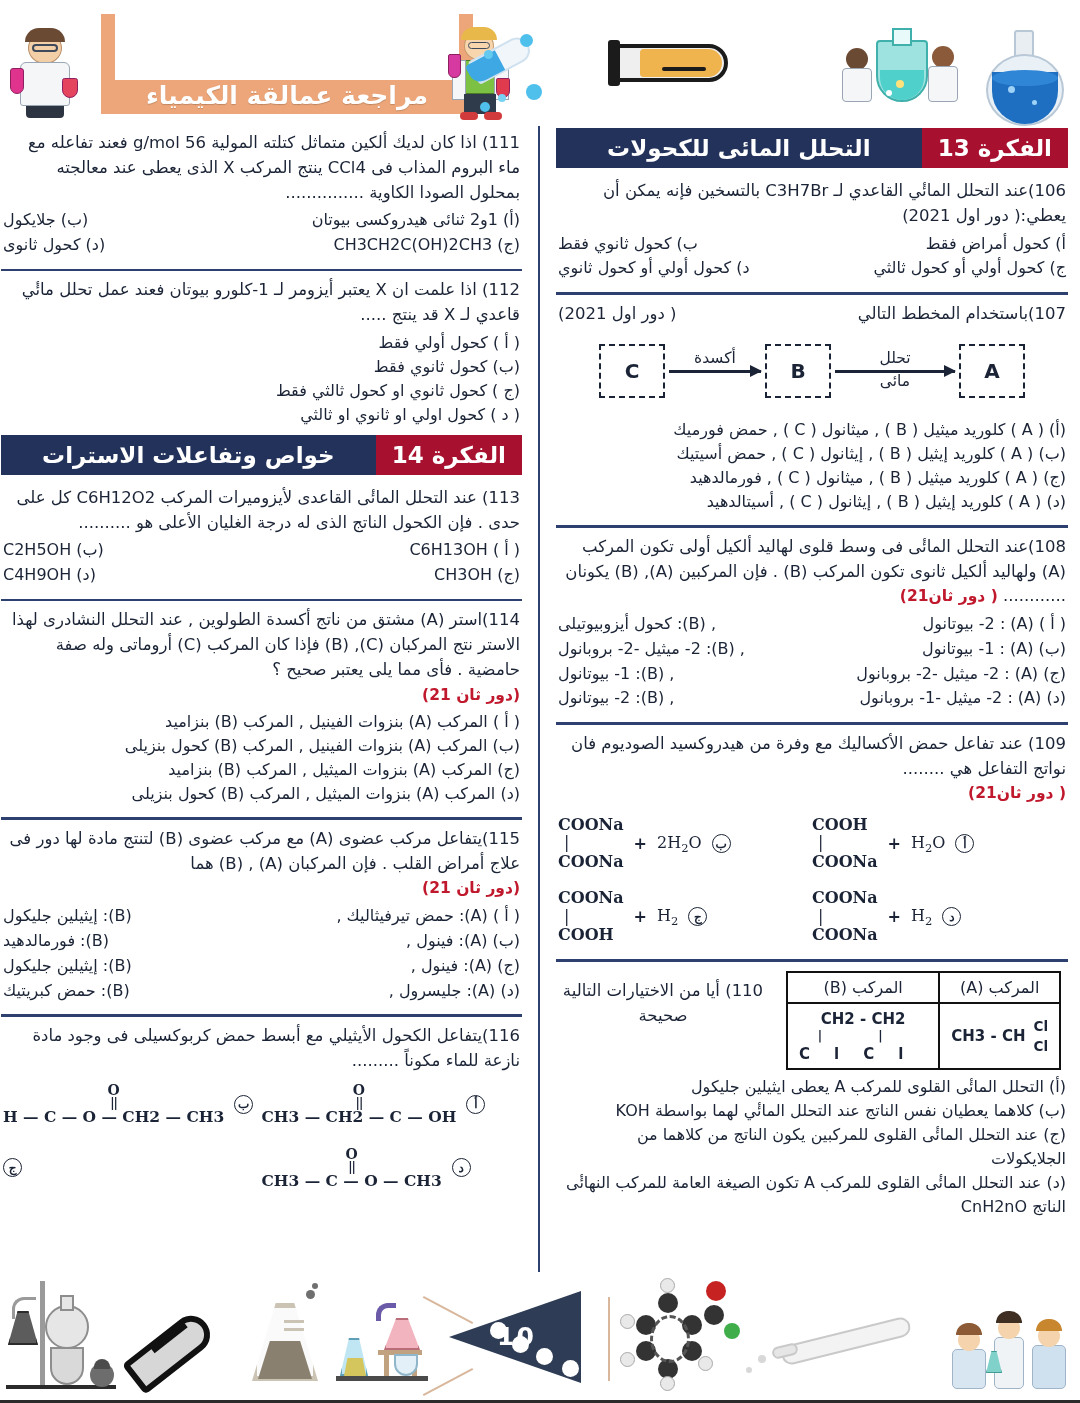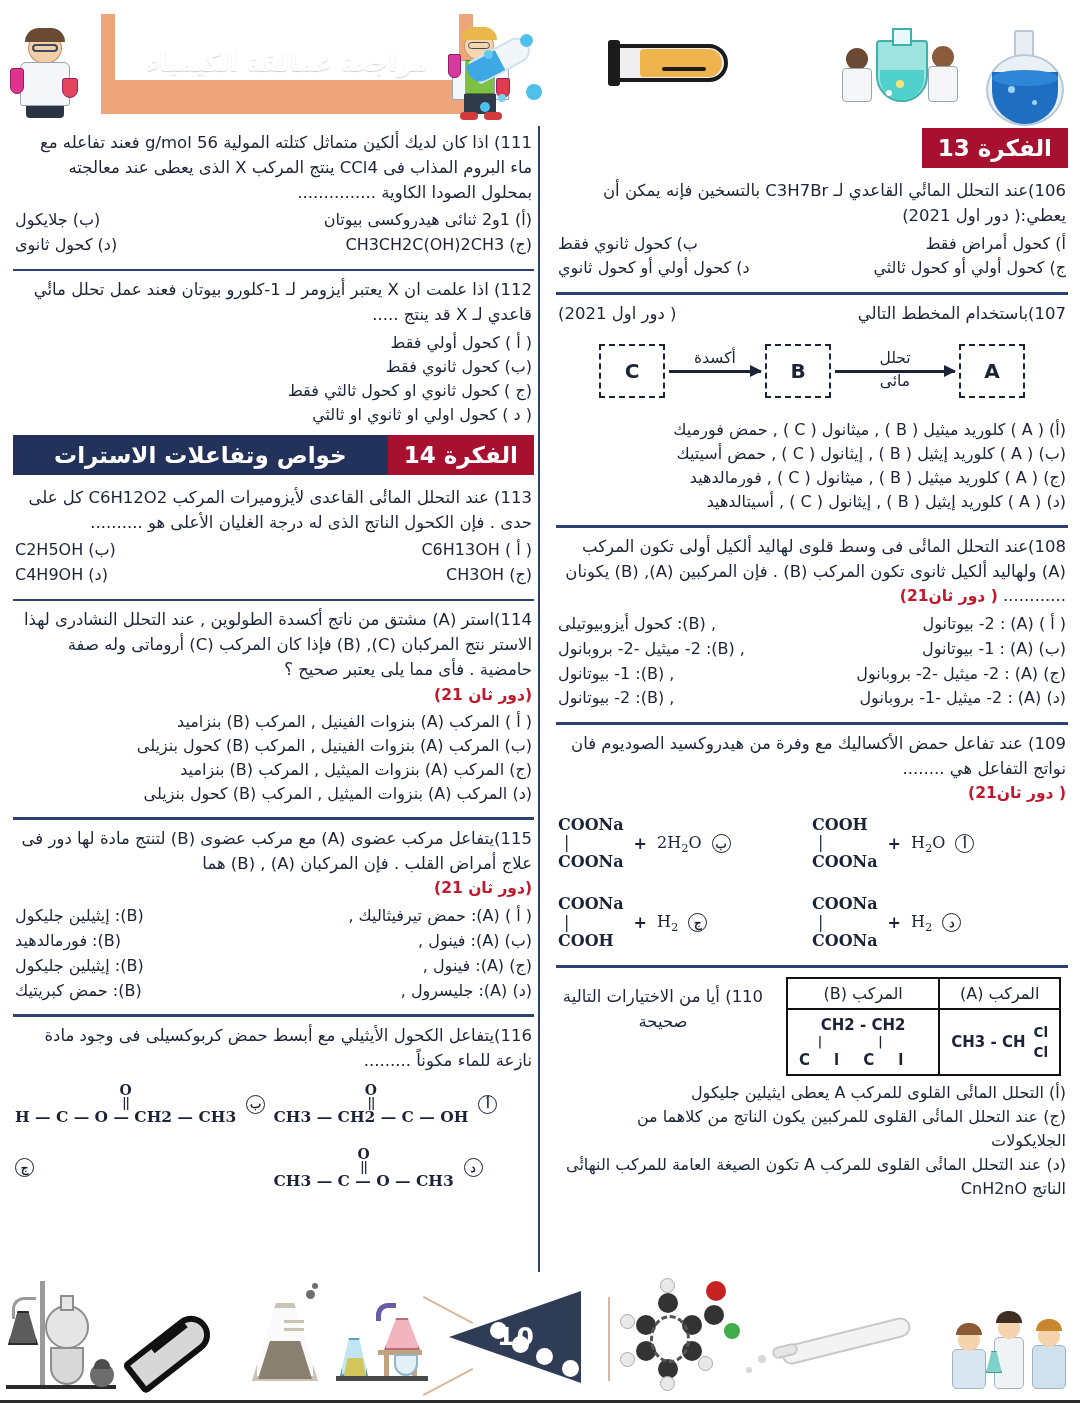--- a/index.html
+++ b/index.html
@@ -12,21 +12,21 @@
     color:#1b2436;
   }
 
   
   .top-band { position:absolute; top:0; left:0; width:1080px; height:120px; }
 
   .title-banner {
     position:absolute; top:14px; right:607px;
     width:372px; height:100px;
     background:#eda679;
-    display:flex; align-items:center; justify-content:center;
+    display:flex; align-items:flex-end; justify-content:center;
     padding-bottom:4px;
   }
   .title-banner-inner {
     position:absolute; top:0; right:14px; left:14px; height:66px;
     background:#ffffff;
   }
   .title-text {
     position:relative; z-index:2;
     color:#ffffff; font-size:25px; font-weight:bold;
     letter-spacing:1px; text-shadow:0 1px 1px rgba(0,0,0,.18);
@@ -42,21 +42,21 @@
 
   
   #tube-blue { top:30px; right:530px; width:86px; height:82px; }
   #tube-yellow { top:38px; right:350px; width:120px; height:50px; }
   #flask-group { top:24px; right:120px; width:120px; height:92px; }
   #flask-blue { top:30px; right:10px; width:90px; height:96px; }
 
   
   .col { position:absolute; top:120px; width:532px; }
   .col-right { right:0;  padding:6px 12px 0 8px; }
-  .col-left  { left:12px;   padding:6px 10px 0 1px; }
+  .col-left  { left:0;   padding:6px 10px 0 1px; }
   .col-divider {
     position:absolute; top:126px; right:540px;
     width:2px; height:1146px; background:#2d4070;
   }
 
   
   .idea-bar {
     display:flex; width:100%; height:40px; margin:2px 0 6px;
     overflow:hidden;
   }
@@ -109,21 +109,21 @@
   .arrow-line { position:relative; width:100%; height:2.4px; background:#1b2436; }
   .arrow-line::after{
     content:""; position:absolute; right:-1px; top:-5px;
     border-top:6px solid transparent; border-bottom:6px solid transparent;
     border-left:12px solid #1b2436;
   }
 
   
   .formula-grid {
     direction:ltr; display:grid; grid-template-columns:1fr 1fr;
-    row-gap:24px; margin:10px 0 4px; font-family:"DejaVu Serif","Liberation Serif",serif;
+    row-gap:18px; margin:10px 0 4px; font-family:"DejaVu Serif","Liberation Serif",serif;
   }
   .fcell { display:flex; align-items:center; justify-content:flex-start; gap:10px; font-size:16px; }
   .struct2 { display:inline-block; text-align:left; font-weight:bold; line-height:1.15; }
   .struct2 .bond { display:block; font-weight:normal; margin-left:6px; }
   .circ {
     display:inline-flex; align-items:center; justify-content:center;
     width:19px; height:19px; border:1.6px solid #1b2436; border-radius:50%;
     font-size:12px; font-weight:bold; direction:rtl; flex:none;
   }
   .plus { font-weight:bold; font-size:16px; }
@@ -249,20 +249,21 @@
     <div style="position:absolute;top:70px;left:52px;width:5px;height:5px;background:#9ed2f7;border-radius:50%;"></div>
   </div>
 </div>
 
 <div class="col-divider"></div>
 
 <div class="col col-right">
 
   <div class="idea-bar">
     <span class="idea-num">الفكرة 13</span>
+    <span class="idea-title">التحلل المائى للكحولات</span>
   </div>
 
   <div class="q">
     <div class="q-text"><span>106</span>)<span>عند التحلل المائٔي القاعدي لـ C3H7Br بالتسخين فإنه يمكن أن يعطي:( دور اول 2021)</span></div>
     <div class="opts">
       <div class="opt-line">
         <span>أ) كحول أمراض فقط</span>
         <span>ب) كحول ثانوي فقط</span>
       </div>
       <div class="opt-line">
@@ -405,20 +406,21 @@
             </span>
           </td>
         </tr>
       </tbody>
         </table>
       <div class="q110-label"><span>110</span>) <span>أيا من الاختيارات التالية صحيحة</span></div>
     </div>
 
     <div class="opts opt-stack">
       <div>(أ) التحلل المائٔى القلوى للمركب A يعطى ايثيلين جليكول</div>
+      <div>(ب) كلاهما يعطيان نفس الناتج عند التحلل المائٔي لهما بواسطة KOH</div>
       <div>(ج) عند التحلل المائٔى القلوى للمركبين يكون الناتج من كلاهما من الجلايكولات</div>
       <div>(د) عند التحلل المائٔى القلوى للمركب A تكون الصيغة العامة للمركب النهائٔى الناتج CnH2nO</div>
     </div>
   </div>
 </div>
 
 <div class="col col-left">
 
   <div class="q">
     <div class="q-text"><span>111</span>) <span>اذا كان لديك ألكين متماثل كتلته المولية 56 g/mol فعند تفاعله مع ماء البروم المذاب فى CCl4 ينتج المركب X الذى يعطى عند معالجته بمحلول الصودا الكاوية ...............</span></div>

